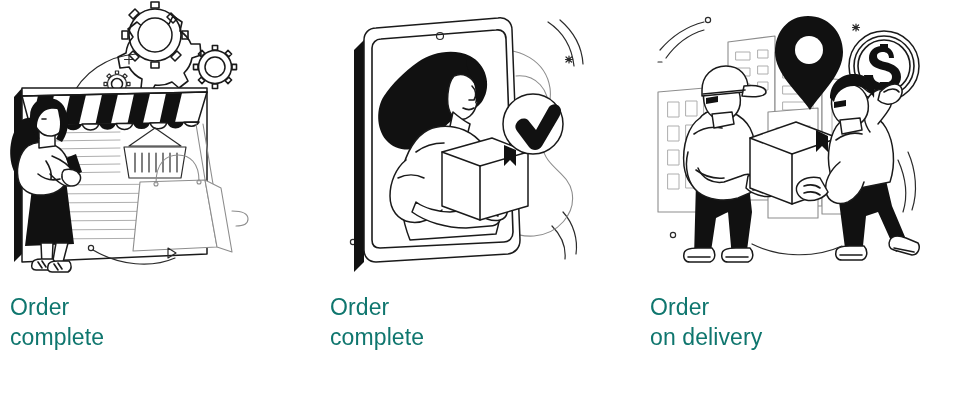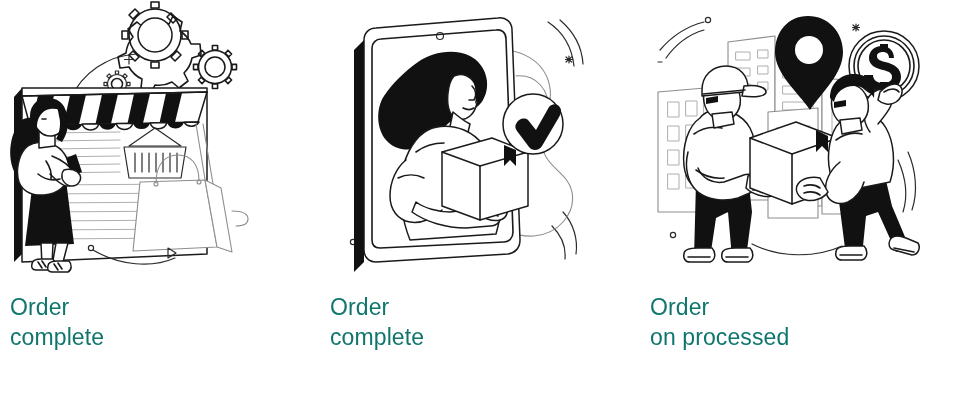--- a/index.html
+++ b/index.html
@@ -542,17 +542,17 @@
         </g>
 
         <g>
           <path class="s-thin" d="M112 244 C 140 258, 176 258, 202 246"></path>
         </g>
 
       </svg>
     </div>
     <div class="caption">
       <span class="l1">Order</span>
-      <span class="l2">on processed</span>
+      <span class="l2">on delivery</span>
     </div>
   </div>
 
 </div>
 
 </body></html>

